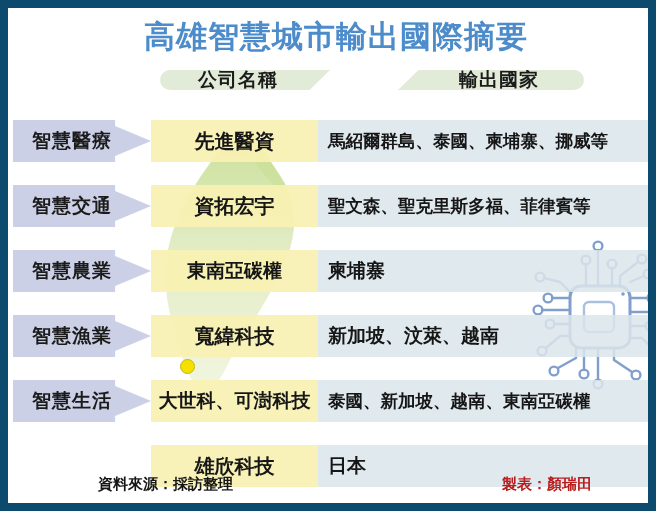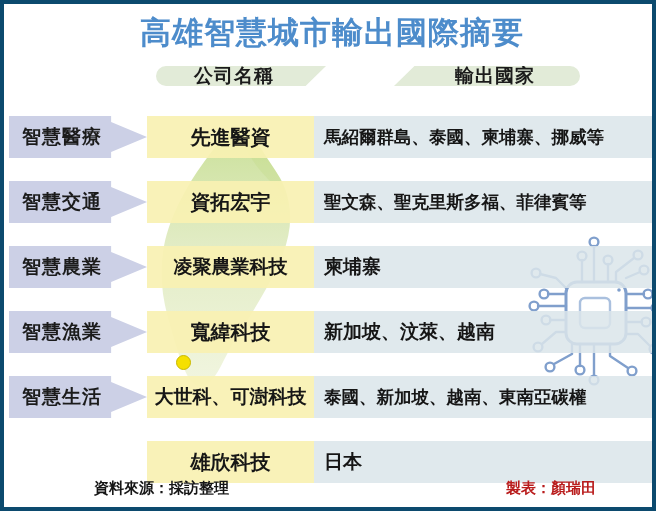--- a/index.html
+++ b/index.html
@@ -6,21 +6,21 @@
   body{
     width:656px;height:511px;
     background:#ffffff;
     font-family:"Liberation Sans","DejaVu Sans",sans-serif;
     overflow:hidden;
   }
   #page{
     position:relative;
     width:656px;height:511px;
     box-sizing:border-box;
-    border:4px solid #0c4a6e;
+    border:8px solid #0c4a6e;
     background:#ffffff;
     overflow:hidden;
   }
 
   
   .title{
     position:absolute;
     left:0;top:8px;width:656px;
     text-align:center;
     font-size:31px;
@@ -97,21 +97,21 @@
     position:absolute;
     left:5px;top:0;
     width:138px;height:42px;
     background:#ccd0e6;
     color:#1b1b1b;
     font-size:19px;
     font-weight:bold;
     display:flex;
     align-items:center;
     justify-content:flex-start;
-    padding-left:13px;
+    padding-left:19px;
     box-sizing:border-box;
     clip-path:polygon(0 0, 74% 0, 74% 14%, 100% 50%, 74% 86%, 74% 100%, 0 100%);
     letter-spacing:1px;
     white-space:nowrap;
   }
   .company{
     position:absolute;
     left:143px;top:0;
     width:167px;height:42px;
     background:rgba(248,241,178,.92);
@@ -251,21 +251,21 @@
   </div>
 
   <div class="row" style="top:177px">
     <div class="cat">智慧交通</div>
     <div class="company">資拓宏宇</div>
     <div class="countries sm">聖文森、聖克里斯多福、菲律賓等</div>
   </div>
 
   <div class="row" style="top:242px">
     <div class="cat">智慧農業</div>
-    <div class="company tight">凌聚農業科技</div>
+    <div class="company tight">東南亞碳權</div>
     <div class="countries">柬埔寨</div>
   </div>
 
   <div class="row" style="top:307px">
     <div class="cat">智慧漁業</div>
     <div class="company">寬緯科技</div>
     <div class="countries">新加坡、汶萊、越南</div>
   </div>
 
   <div class="row" style="top:372px">

